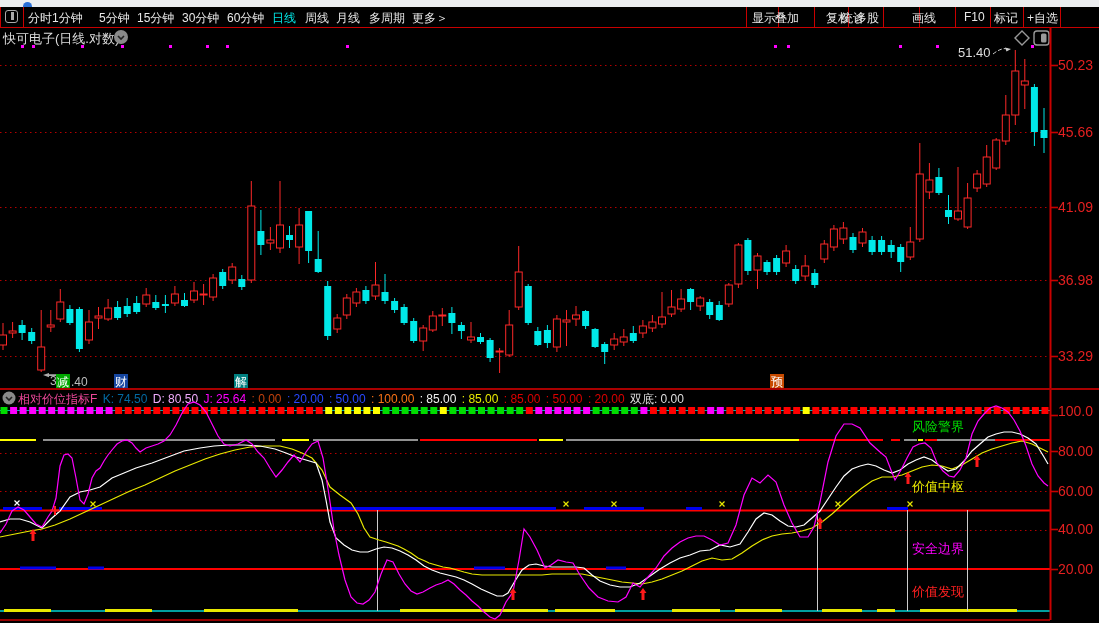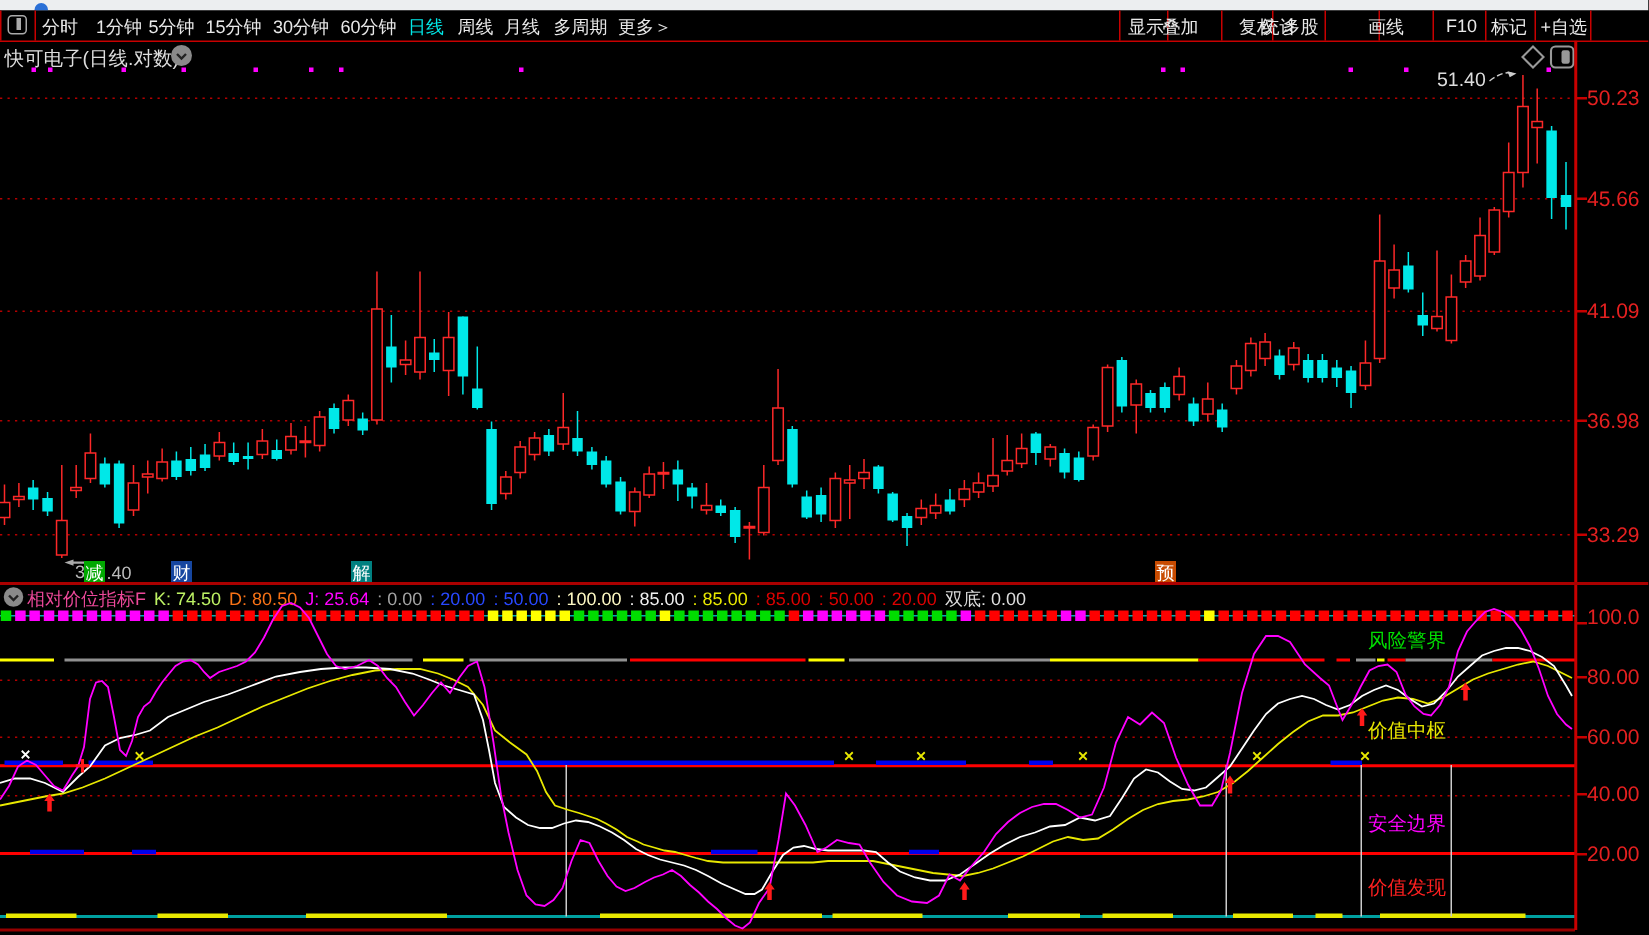--- a/index.html
+++ b/index.html
@@ -15,21 +15,21 @@
 <div id="topstrip">
       <div style="position:absolute;left:23px;top:2px;width:9px;height:9px;border-radius:50%;background:#2a6fd6"></div>
     </div>
 <div id="toolbar">
 <div class="sep" style="left:0"></div>
 <div style="position:absolute;left:5px;top:3px;width:13px;height:13px;border:1.5px solid #aaa;border-radius:3px">
         <div style="position:absolute;left:5px;top:1px;width:2.5px;height:8px;background:#aaa"></div>
       </div>
 <div class="sep" style="left:23px"></div>
 <div class="tb" style="left:28px">分时</div>
-<div class="tb" style="left:64px">1分钟</div>
+<div class="tb" style="left:52px">1分钟</div>
 <div class="tb" style="left:99px">5分钟</div>
 <div class="tb" style="left:137px">15分钟</div>
 <div class="tb" style="left:182px">30分钟</div>
 <div class="tb" style="left:227px">60分钟</div>
 <div class="tb" style="left:272px;color:#00e8e8">日线</div>
 <div class="tb" style="left:305px">周线</div>
 <div class="tb" style="left:336px">月线</div>
 <div class="tb" style="left:369px">多周期</div>
 <div class="tb" style="left:412px">更多＞</div>
 <div class="sep" style="left:746px"></div>
@@ -328,27 +328,27 @@
 <text x="1058" y="334" fill="#e42020" font-size="14" font-family="Liberation Sans">33.29</text>
 </svg>
 <div style="position:absolute;left:0;top:388px;width:1099px;height:2px;background:#aa0000"></div>
 <div id="hdr">
 <svg width="14" height="14" style="position:absolute;left:2px;top:1px">
         <circle cx="7" cy="7" r="6.5" fill="#8a8a8a"></circle>
         <path d="M4,6 l3,3 l3,-3" stroke="#222" stroke-width="1.6" fill="none"></path>
       </svg>
 <div style="position:absolute;left:18px;top:1px">
 <span style="color:#ec4899">相对价位指标F</span>
-<span style="color:#bef264">K: 74.50</span>
-<span style="color:#f97316">D: 80.50</span>
+<span style="color:#0369a1">K: 74.50</span>
+<span style="color:#f0abfc">D: 80.50</span>
 <span style="color:#ff00ff">J: 25.64</span>
-<span style="color:#a3a3a3">: 0.00</span>
+<span style="color:#c2410c">: 0.00</span>
 <span style="color:#2848ff">: 20.00</span>
 <span style="color:#2848ff">: 50.00</span>
-<span style="color:#fef9c3">: 100.00</span>
+<span style="color:#f97316">: 100.00</span>
 <span style="color:#eee">: 85.00</span>
 <span style="color:#e8e800">: 85.00</span>
 <span style="color:#dd0000">: 85.00</span>
 <span style="color:#dd0000">: 50.00</span>
 <span style="color:#dd0000">: 20.00</span>
 <span style="color:#ddd">双底: 0.00</span>
 </div>
 </div>
 <svg width="1099" height="233" style="position:absolute;left:0;top:390px">
 <g transform="translate(0,-390)">

